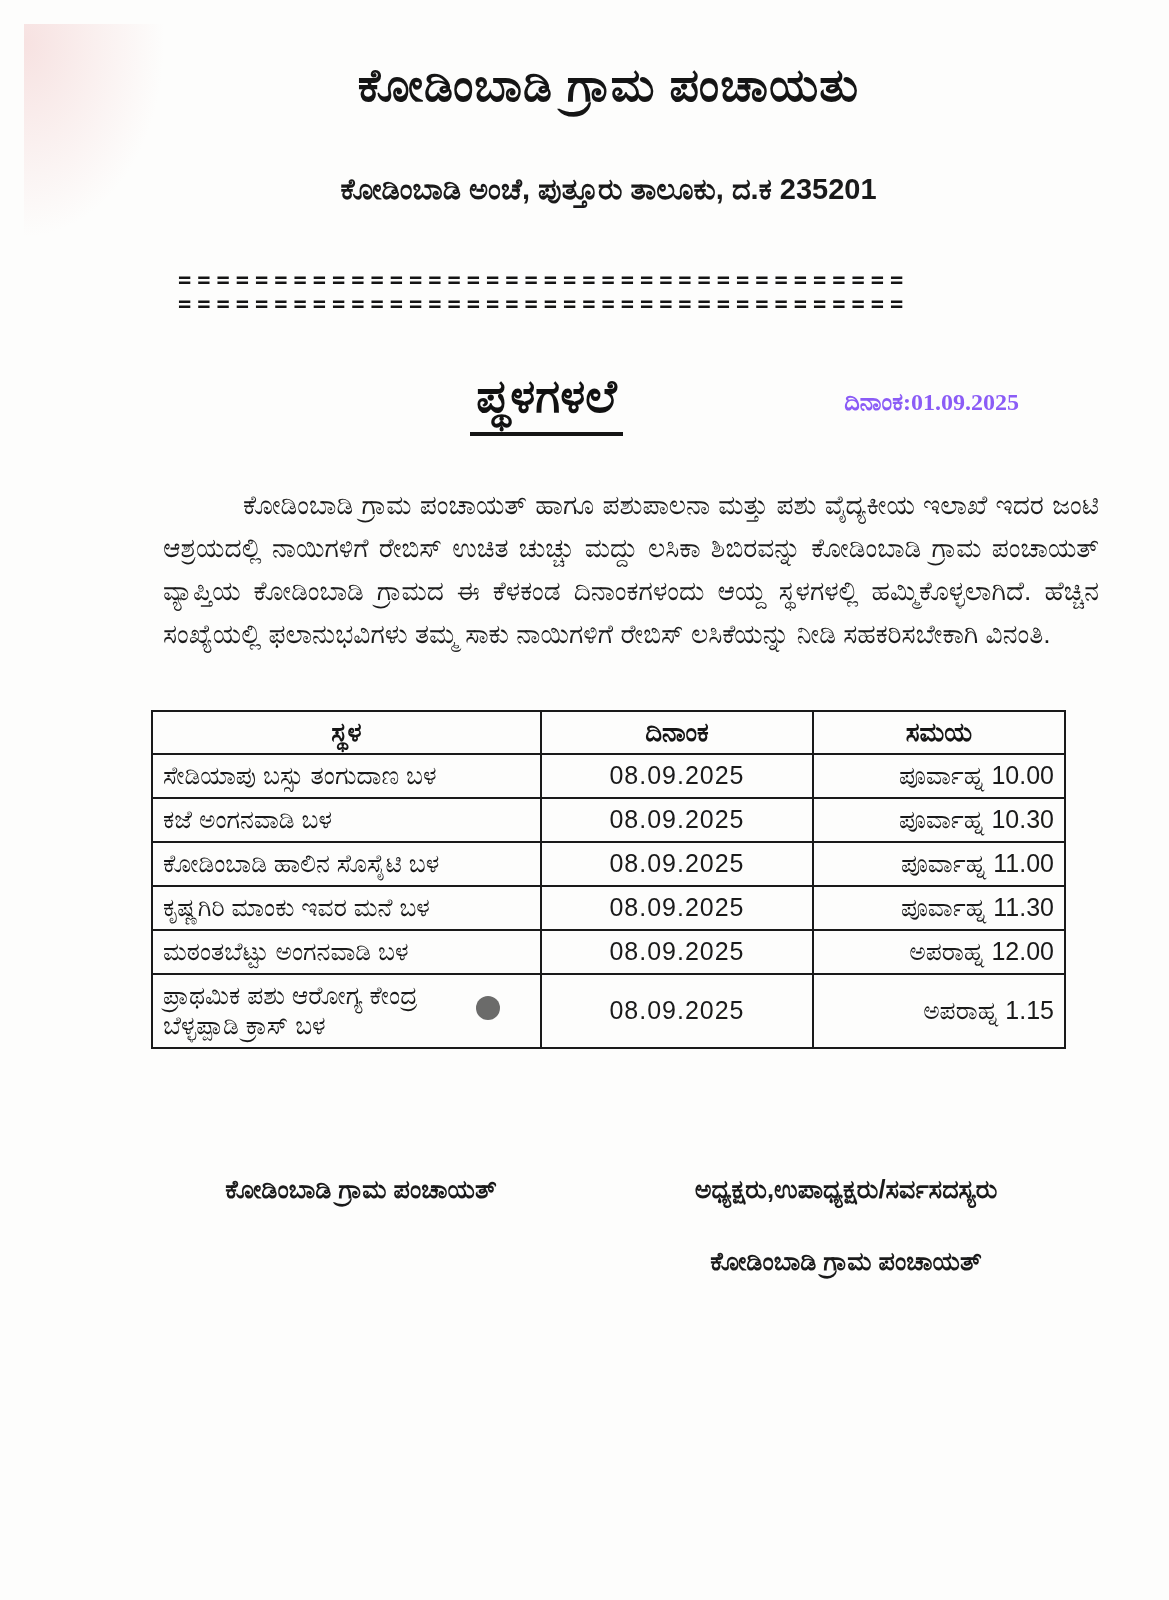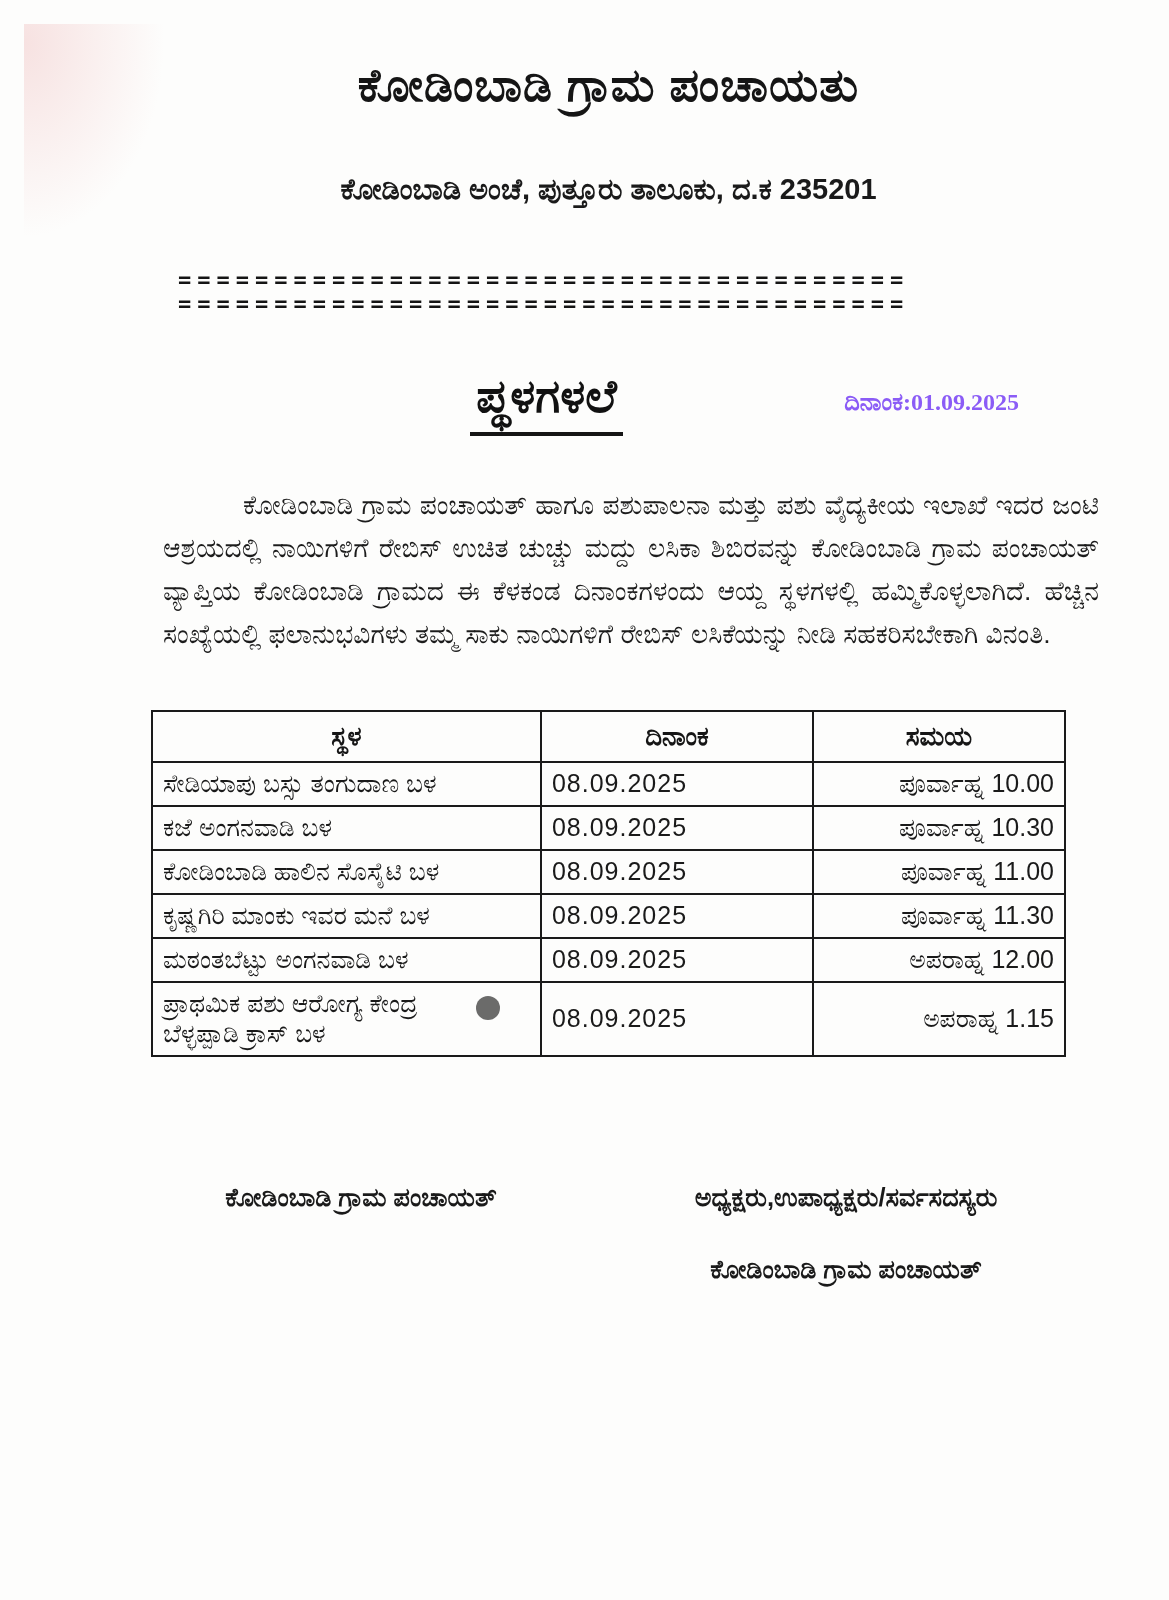--- a/index.html
+++ b/index.html
@@ -90,32 +90,32 @@
     table-layout:fixed;
   }
   table.schedule, table.schedule th, table.schedule td {
     border:2.5px solid #1a1a1a;
   }
   table.schedule th {
     font-size:26px;
     font-weight:bold;
     text-align:center;
     padding:2px 8px;
-    height:51px;
+    height:43px;
     color:#161616;
     border-radius:8px;
   }
   table.schedule td {
     font-size:25px;
     padding:6px 10px;
     height:44px;
     color:#1a1a1a;
   }
   td.cell-place { text-align:left; white-space:pre-line; width:42.6%;border-radius:21px; }
-  td.cell-date  { width:29.8%; letter-spacing:1px; }
+  td.cell-date  { text-align:center; width:29.8%; letter-spacing:1px; }
   td.cell-time  { text-align:right; width:27.6%; }
   th.col-place  { width:42.6%; }
   th.col-date   { width:29.8%; }
   th.col-time   { width:27.6%; }
 
   .signatures {
     margin-top:92px;
     display:flex;
     justify-content:space-between;
     padding:0 120px 0 95px;

